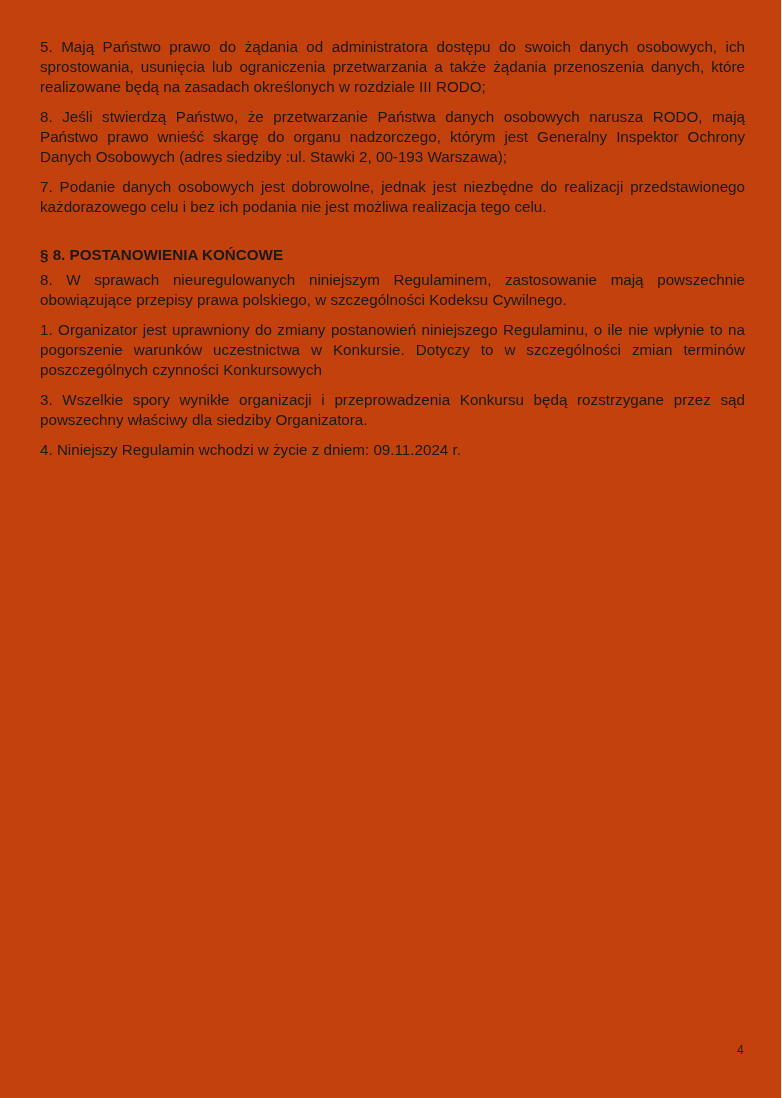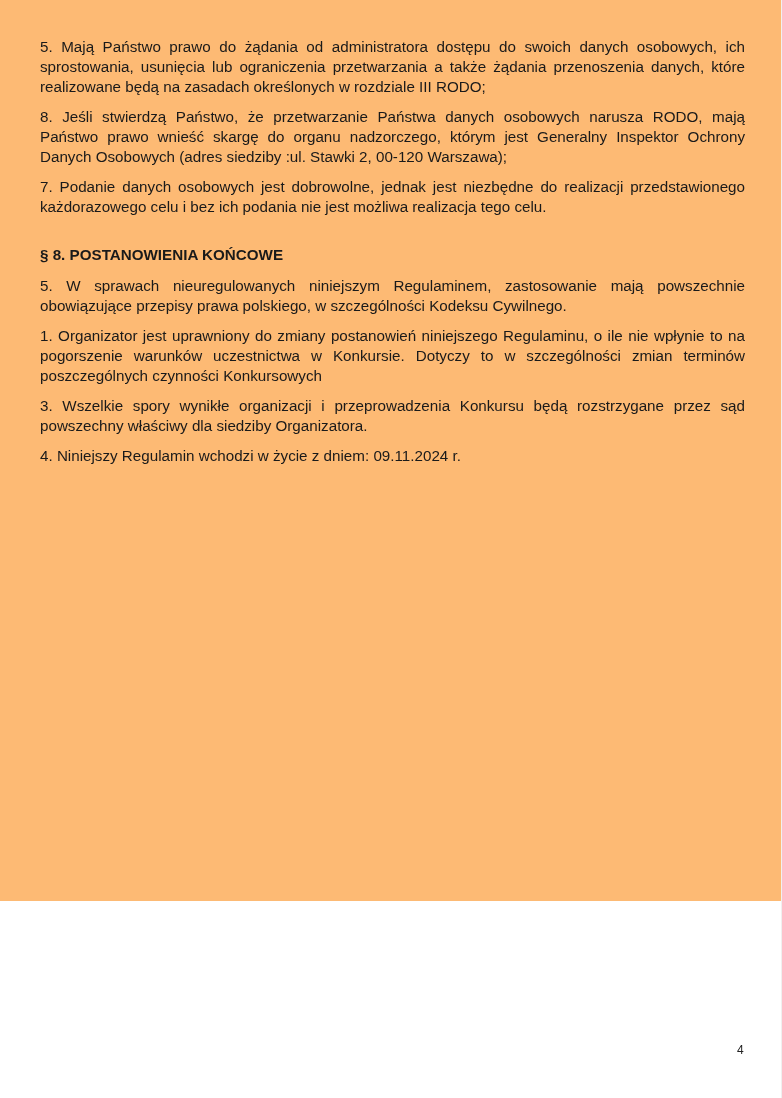--- a/index.html
+++ b/index.html
@@ -1,50 +1,50 @@
 <!DOCTYPE html>
 <html><head>
   <meta charset="utf-8">
   <style>
     html, body { margin: 0; padding: 0; background: #ffffff; }
     body { width: 782px; height: 1098px; position: relative; overflow: hidden; }
     .page {
-      position: absolute; left: 0; top: 0; width: 782px; height: 901px;
-      background: #fdba74;
+      position: absolute; left: 0; top: 0; width: 782px; height: 1098px;
+      background: #c2410c;
       font-family: "Liberation Sans", sans-serif;
       color: #1a1a1a;
       font-size: 15.2px;
       line-height: 20px;
     }
     .content { position: absolute; left: 40px; top: 37px; width: 705px; }
     .para { margin: 0 0 10px 0; text-align: justify; }
     .para.last-line-left { text-align: justify; text-align-last: left; }
     .spacer { height: 18px; }
     .section-title {
-      font-weight: bold; margin: 0 0 11px 0; font-size: 15.2px;
+      font-weight: bold; margin: 0 0 5px 0; font-size: 15.2px;
     }
     .page-number {
       position: absolute; left: 737px; top: 1040px; font-size: 12px;
       font-family: "Liberation Sans", sans-serif; color: #222;
     }
     .right-edge { position: absolute; right: 0; top: 0; width: 1px; height: 1098px; background: #f0f0f0; }
   </style>
 </head>
 <body>
 
 <div class="page">
   <div class="content">
     <p class="para last-line-left">5. Mają Państwo prawo do żądania od administratora dostępu do swoich danych osobowych, ich sprostowania, usunięcia lub ograniczenia przetwarzania a także żądania przenoszenia danych, które realizowane będą na zasadach określonych w rozdziale III RODO;</p>
-    <p class="para last-line-left">8. Jeśli stwierdzą Państwo, że przetwarzanie Państwa danych osobowych narusza RODO, mają Państwo prawo wnieść skargę do organu nadzorczego, którym jest Generalny Inspektor Ochrony Danych Osobowych (adres siedziby :ul. Stawki 2, 00-120 Warszawa);</p>
+    <p class="para last-line-left">8. Jeśli stwierdzą Państwo, że przetwarzanie Państwa danych osobowych narusza RODO, mają Państwo prawo wnieść skargę do organu nadzorczego, którym jest Generalny Inspektor Ochrony Danych Osobowych (adres siedziby :ul. Stawki 2, 00-193 Warszawa);</p>
     <p class="para last-line-left">7. Podanie danych osobowych jest dobrowolne, jednak jest niezbędne do realizacji przedstawionego każdorazowego celu i bez ich podania nie jest możliwa realizacja tego celu.</p>
 
     <div class="spacer"></div>
 
     <h2 class="section-title">§ 8. POSTANOWIENIA KOŃCOWE</h2>
-    <p class="para last-line-left">5. W sprawach nieuregulowanych niniejszym Regulaminem, zastosowanie mają powszechnie obowiązujące przepisy prawa polskiego, w szczególności Kodeksu Cywilnego.</p>
+    <p class="para last-line-left">8. W sprawach nieuregulowanych niniejszym Regulaminem, zastosowanie mają powszechnie obowiązujące przepisy prawa polskiego, w szczególności Kodeksu Cywilnego.</p>
     <p class="para last-line-left">1. Organizator jest uprawniony do zmiany postanowień niniejszego Regulaminu, o ile nie wpłynie to na pogorszenie warunków uczestnictwa w Konkursie. Dotyczy to w szczególności zmian terminów poszczególnych czynności Konkursowych</p>
     <p class="para last-line-left">3. Wszelkie spory wynikłe organizacji i przeprowadzenia Konkursu będą rozstrzygane przez sąd powszechny właściwy dla siedziby Organizatora.</p>
     <p class="para last-line-left">4. Niniejszy Regulamin wchodzi w życie z dniem: 09.11.2024 r.</p>
   </div>
 
   <div class="page-number">4</div>
   <div class="right-edge"></div>
 </div>
 
 </body></html>

